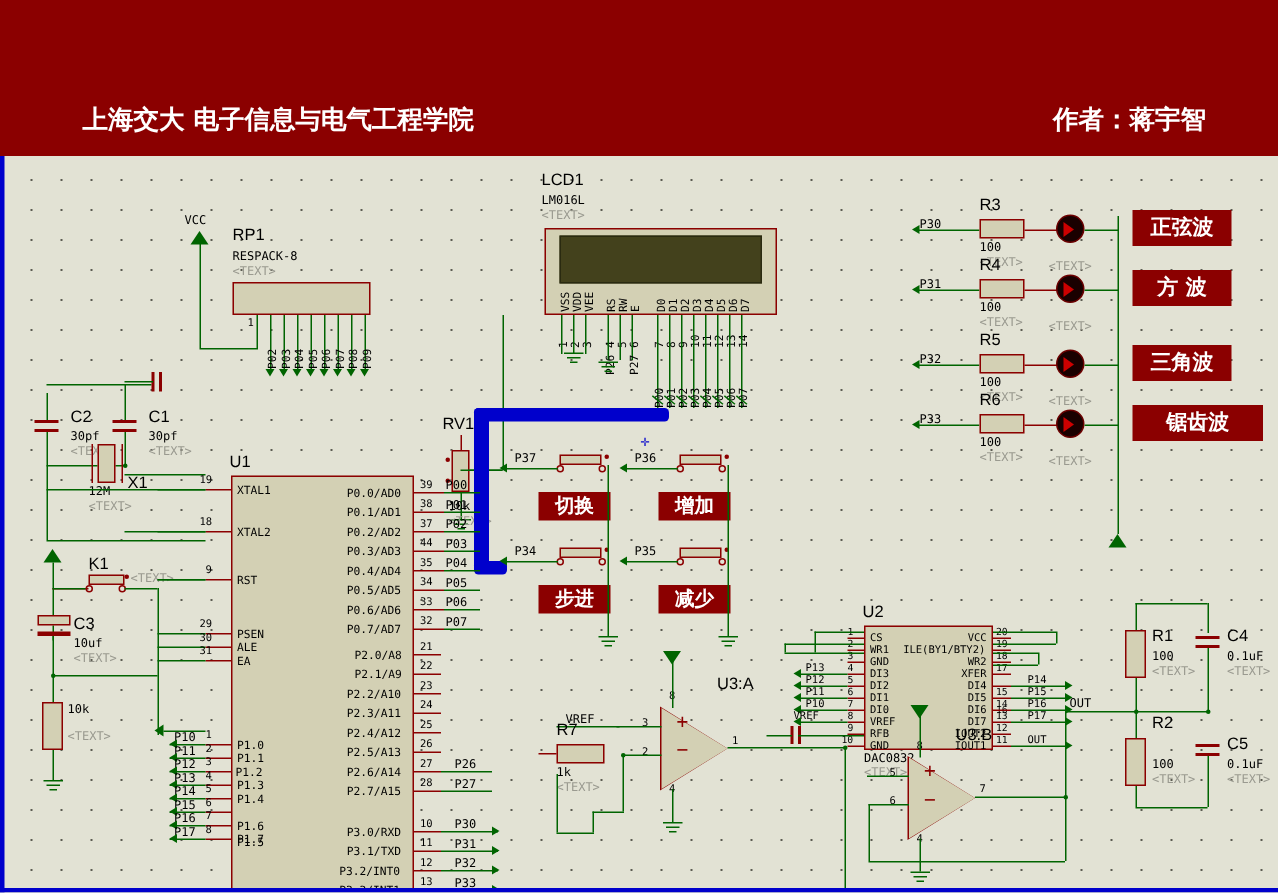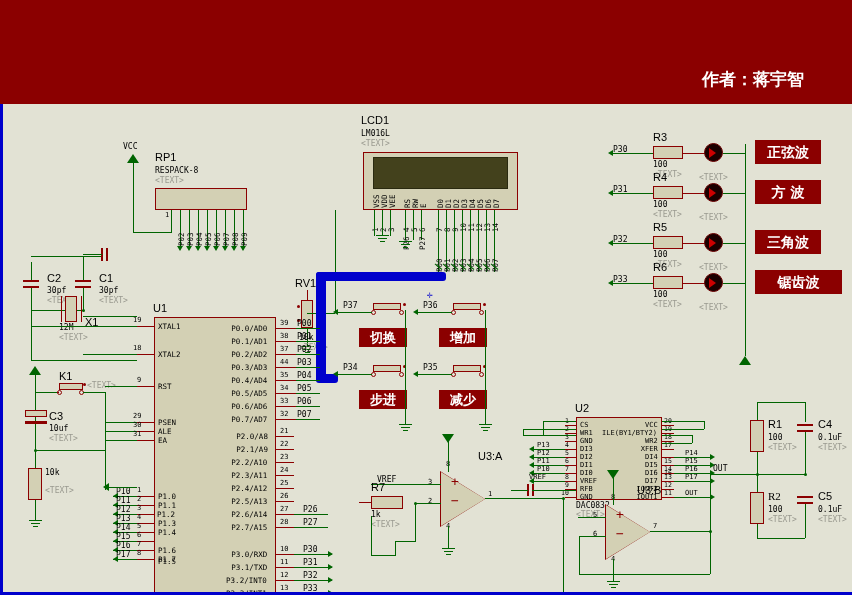--- a/index.html
+++ b/index.html
@@ -164,20 +164,21 @@
   .ecap { position: absolute; }
   .ecap .p1 { position: absolute; background: #d3d0b4; border: 1px solid #8b0000; }
   .ecap .p2 { position: absolute; background: #8b0000; }
 </style>
 </head>
 <body>
 
 <div id="root">
 
   <div class="banner">
+    <div class="banner-sub-left">上海交大 电子信息与电气工程学院</div>
     <div class="banner-sub-right">作者：蒋宇智</div>
   </div>
 
   <div class="canvas">
 
     <div class="lbl lbl-name" style="left:152px; top:49px;">RP1</div>
     <div class="lbl lbl-val" style="left:152px; top:62px;">RESPACK-8</div>
     <div class="lbl lbl-text" style="left:152px; top:72px;">&lt;TEXT&gt;</div>
     <div class="cbody" style="left:152px; top:84px; width:92px; height:22px;"></div>
     <div class="lbl lbl-pin" style="left:162px; top:107px;">1</div>
@@ -806,21 +807,21 @@
     <div class="lbl lbl-name" style="left:815px; top:316px;">C4</div>
     <div class="lbl lbl-val" style="left:815px; top:329px;">0.1uF</div>
     <div class="lbl lbl-text" style="left:815px; top:339px;">&lt;TEXT&gt;</div>
     <div class="w wv" style="left:802px; top:328px; height:42px;"></div>
     <div class="w wv" style="left:754px; top:348px; height:22px;"></div>
     <div class="w wh" style="left:707px; top:370px; width:95px;"></div>
     <div class="dot" style="left:753px; top:369px;"></div>
     <div class="dot" style="left:801px; top:369px;"></div>
     <div class="lbl lbl-net" style="left:710px; top:360px;">OUT</div>
     <div class="res" style="left:747px; top:388px; width:14px; height:32px;"></div>
-    <div class="lbl lbl-name" style="left:765px; top:388px;font-family:Liberation Serif, serif;">R2</div>
+    <div class="lbl lbl-name" style="left:765px; top:374px;">R2</div>
     <div class="lbl lbl-val" style="left:765px; top:401px;">100</div>
     <div class="lbl lbl-text" style="left:765px; top:411px;">&lt;TEXT&gt;</div>
     <div class="capv">
       <i style="left:794px; top:392px; width:16px;"></i>
         <i style="left:794px; top:398px; width:16px;"></i>
     </div>
     <div class="lbl lbl-name" style="left:815px; top:388px;">C5</div>
     <div class="lbl lbl-val" style="left:815px; top:401px;">0.1uF</div>
     <div class="lbl lbl-text" style="left:815px; top:411px;">&lt;TEXT&gt;</div>
     <div class="w wv" style="left:754px; top:370px; height:18px;"></div>

